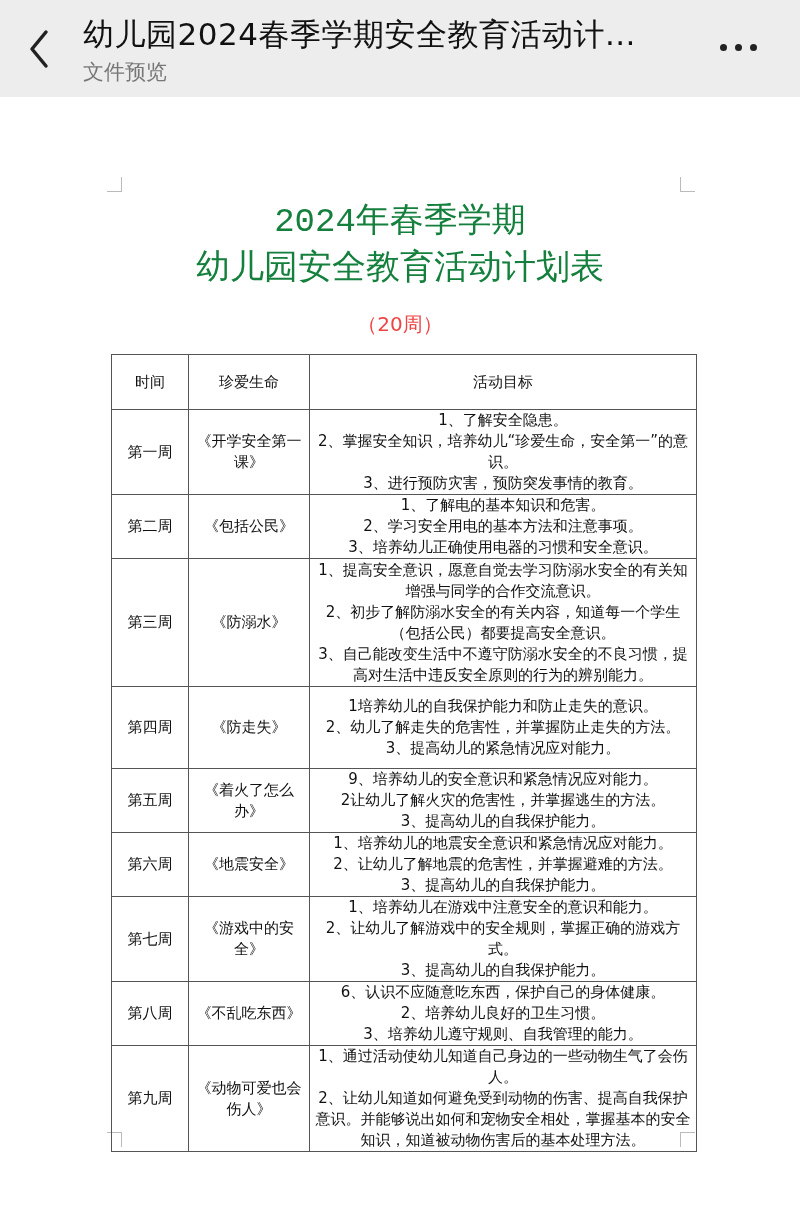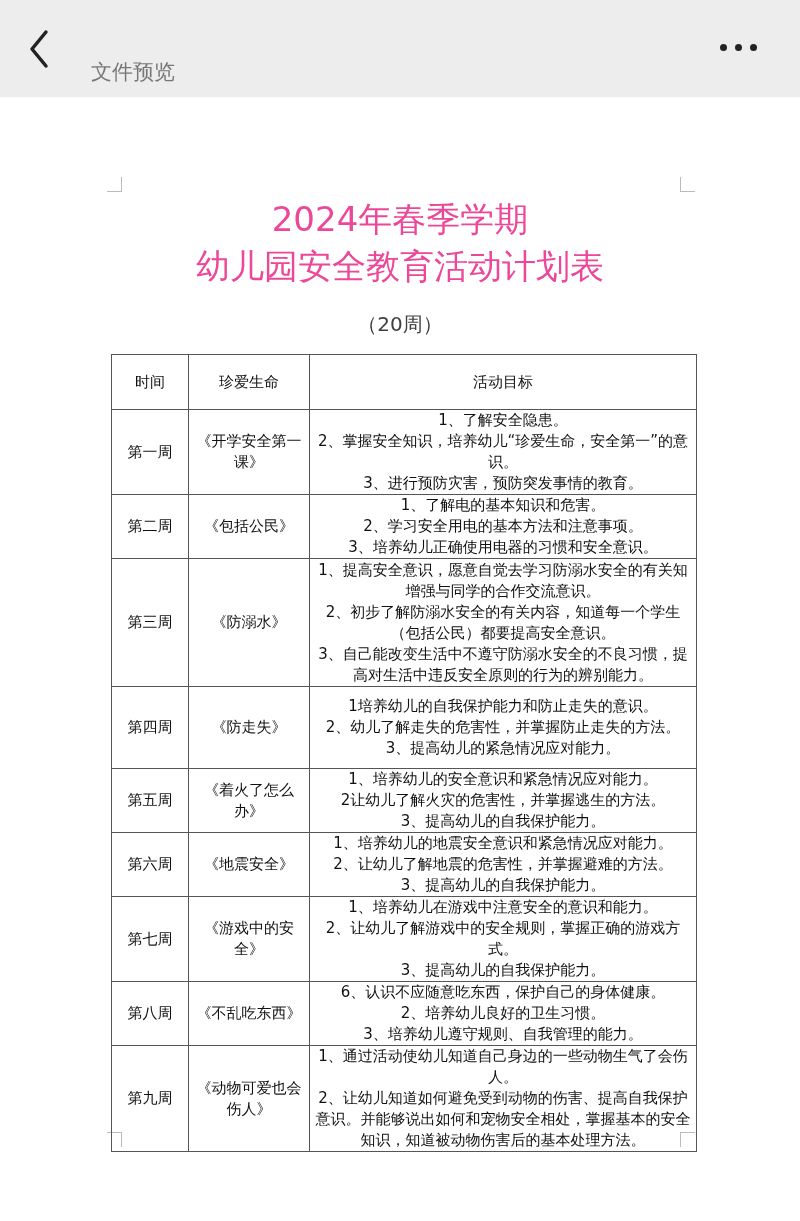--- a/index.html
+++ b/index.html
@@ -1,44 +1,45 @@
 <!DOCTYPE html>
 <html><head>
 <meta charset="utf-8">
 <style>
   html, body { margin:0; padding:0; }
   body { width:800px; height:1221px; background:#ffffff; position:relative; overflow:hidden;
          font-family: "DejaVu Sans", "Liberation Sans", sans-serif; color:#111; }
   .topbar { position:absolute; left:0; top:0; width:800px; height:97px; background:#ededed; }
   .back { position:absolute; left:22px; top:26px; width:40px; height:46px; }
   .title { position:absolute; left:83px; top:14px; font-size:31px; color:#111; white-space:nowrap; letter-spacing:0.5px; }
-  .subtitle { position:absolute; left:83px; top:58px; font-size:21px; color:#777;margin-left:8px; }
+  .subtitle { position:absolute; left:83px; top:58px; font-size:21px; color:#777; }
   .more { position:absolute; left:720px; top:36px; width:60px; height:24px; }
   .more span { display:inline-block; width:7px; height:7px; border-radius:50%; background:#222; margin-right:8px; }
   .page { position:absolute; left:0; top:97px; width:800px; height:1124px; background:#ffffff; }
   .corner { position:absolute; width:14px; height:14px; border-color:#bbb; border-style:solid; border-width:0; }
-  .doc-title { position:absolute; left:0; width:800px; text-align:center; font-size:34px; color:#ec4899; }
-  .weeks { position:absolute; left:0; width:800px; text-align:center; font-size:20px; color:#404040; }
+  .doc-title { position:absolute; left:0; width:800px; text-align:center; font-size:34px; color:#15803d;font-family:Liberation Mono, monospace; }
+  .weeks { position:absolute; left:0; width:800px; text-align:center; font-size:20px; color:#ef4444; }
   table { position:absolute; left:111px; top:354px; width:586px; border-collapse:collapse; font-size:15px; line-height:21px; }
   td, th { border:1px solid #555; padding:16px 2px; vertical-align:middle; }
   th { font-weight:normal; height:22px; text-align:center; }
   td.c1 { width:72px; text-align:center; }
   td.c2 { width:112px; text-align:center; padding:0 4px; }
   td.c3 { text-align:center; padding:0 2px; }
   .line { display:block; white-space:pre-wrap; }
 </style>
 </head>
 <body>
 
 <div class="topbar">
   <div class="back">
     <svg width="40" height="46" viewBox="0 0 40 46">
       <polyline points="24,6 10,23 24,40" fill="none" stroke="#222" stroke-width="3.5" stroke-linecap="round" stroke-linejoin="round"></polyline>
     </svg>
   </div>
+  <div class="title">幼儿园2024春季学期安全教育活动计...</div>
   <div class="subtitle">文件预览</div>
   <div class="more">
     <span></span><span></span><span></span>
   </div>
 </div>
 
 <div class="page">
   <div class="corner" style="left:107px;top:80px;border-right-width:1px;border-bottom-width:1px;"></div>
   <div class="corner" style="left:680px;top:80px;border-left-width:1px;border-bottom-width:1px;"></div>
   <div class="corner" style="left:107px;top:1035px;border-right-width:1px;border-top-width:1px;"></div>
@@ -91,21 +92,21 @@
         <td class="c3">
           <span class="line">1培养幼儿的自我保护能力和防止走失的意识。</span>
           <span class="line">2、幼儿了解走失的危害性，并掌握防止走失的方法。</span>
           <span class="line">3、提高幼儿的紧急情况应对能力。</span>
         </td>
       </tr>
       <tr style="height: 64px;">
         <td class="c1">第五周</td>
         <td class="c2">《着火了怎么办》</td>
         <td class="c3">
-          <span class="line">1、培养幼儿的安全意识和紧急情况应对能力。</span>
+          <span class="line">9、培养幼儿的安全意识和紧急情况应对能力。</span>
           <span class="line">2让幼儿了解火灾的危害性，并掌握逃生的方法。</span>
           <span class="line">3、提高幼儿的自我保护能力。</span>
         </td>
       </tr>
       <tr style="height: 62px;">
         <td class="c1">第六周</td>
         <td class="c2">《地震安全》</td>
         <td class="c3">
           <span class="line">1、培养幼儿的地震安全意识和紧急情况应对能力。</span>
           <span class="line">2、让幼儿了解地震的危害性，并掌握避难的方法。</span>

